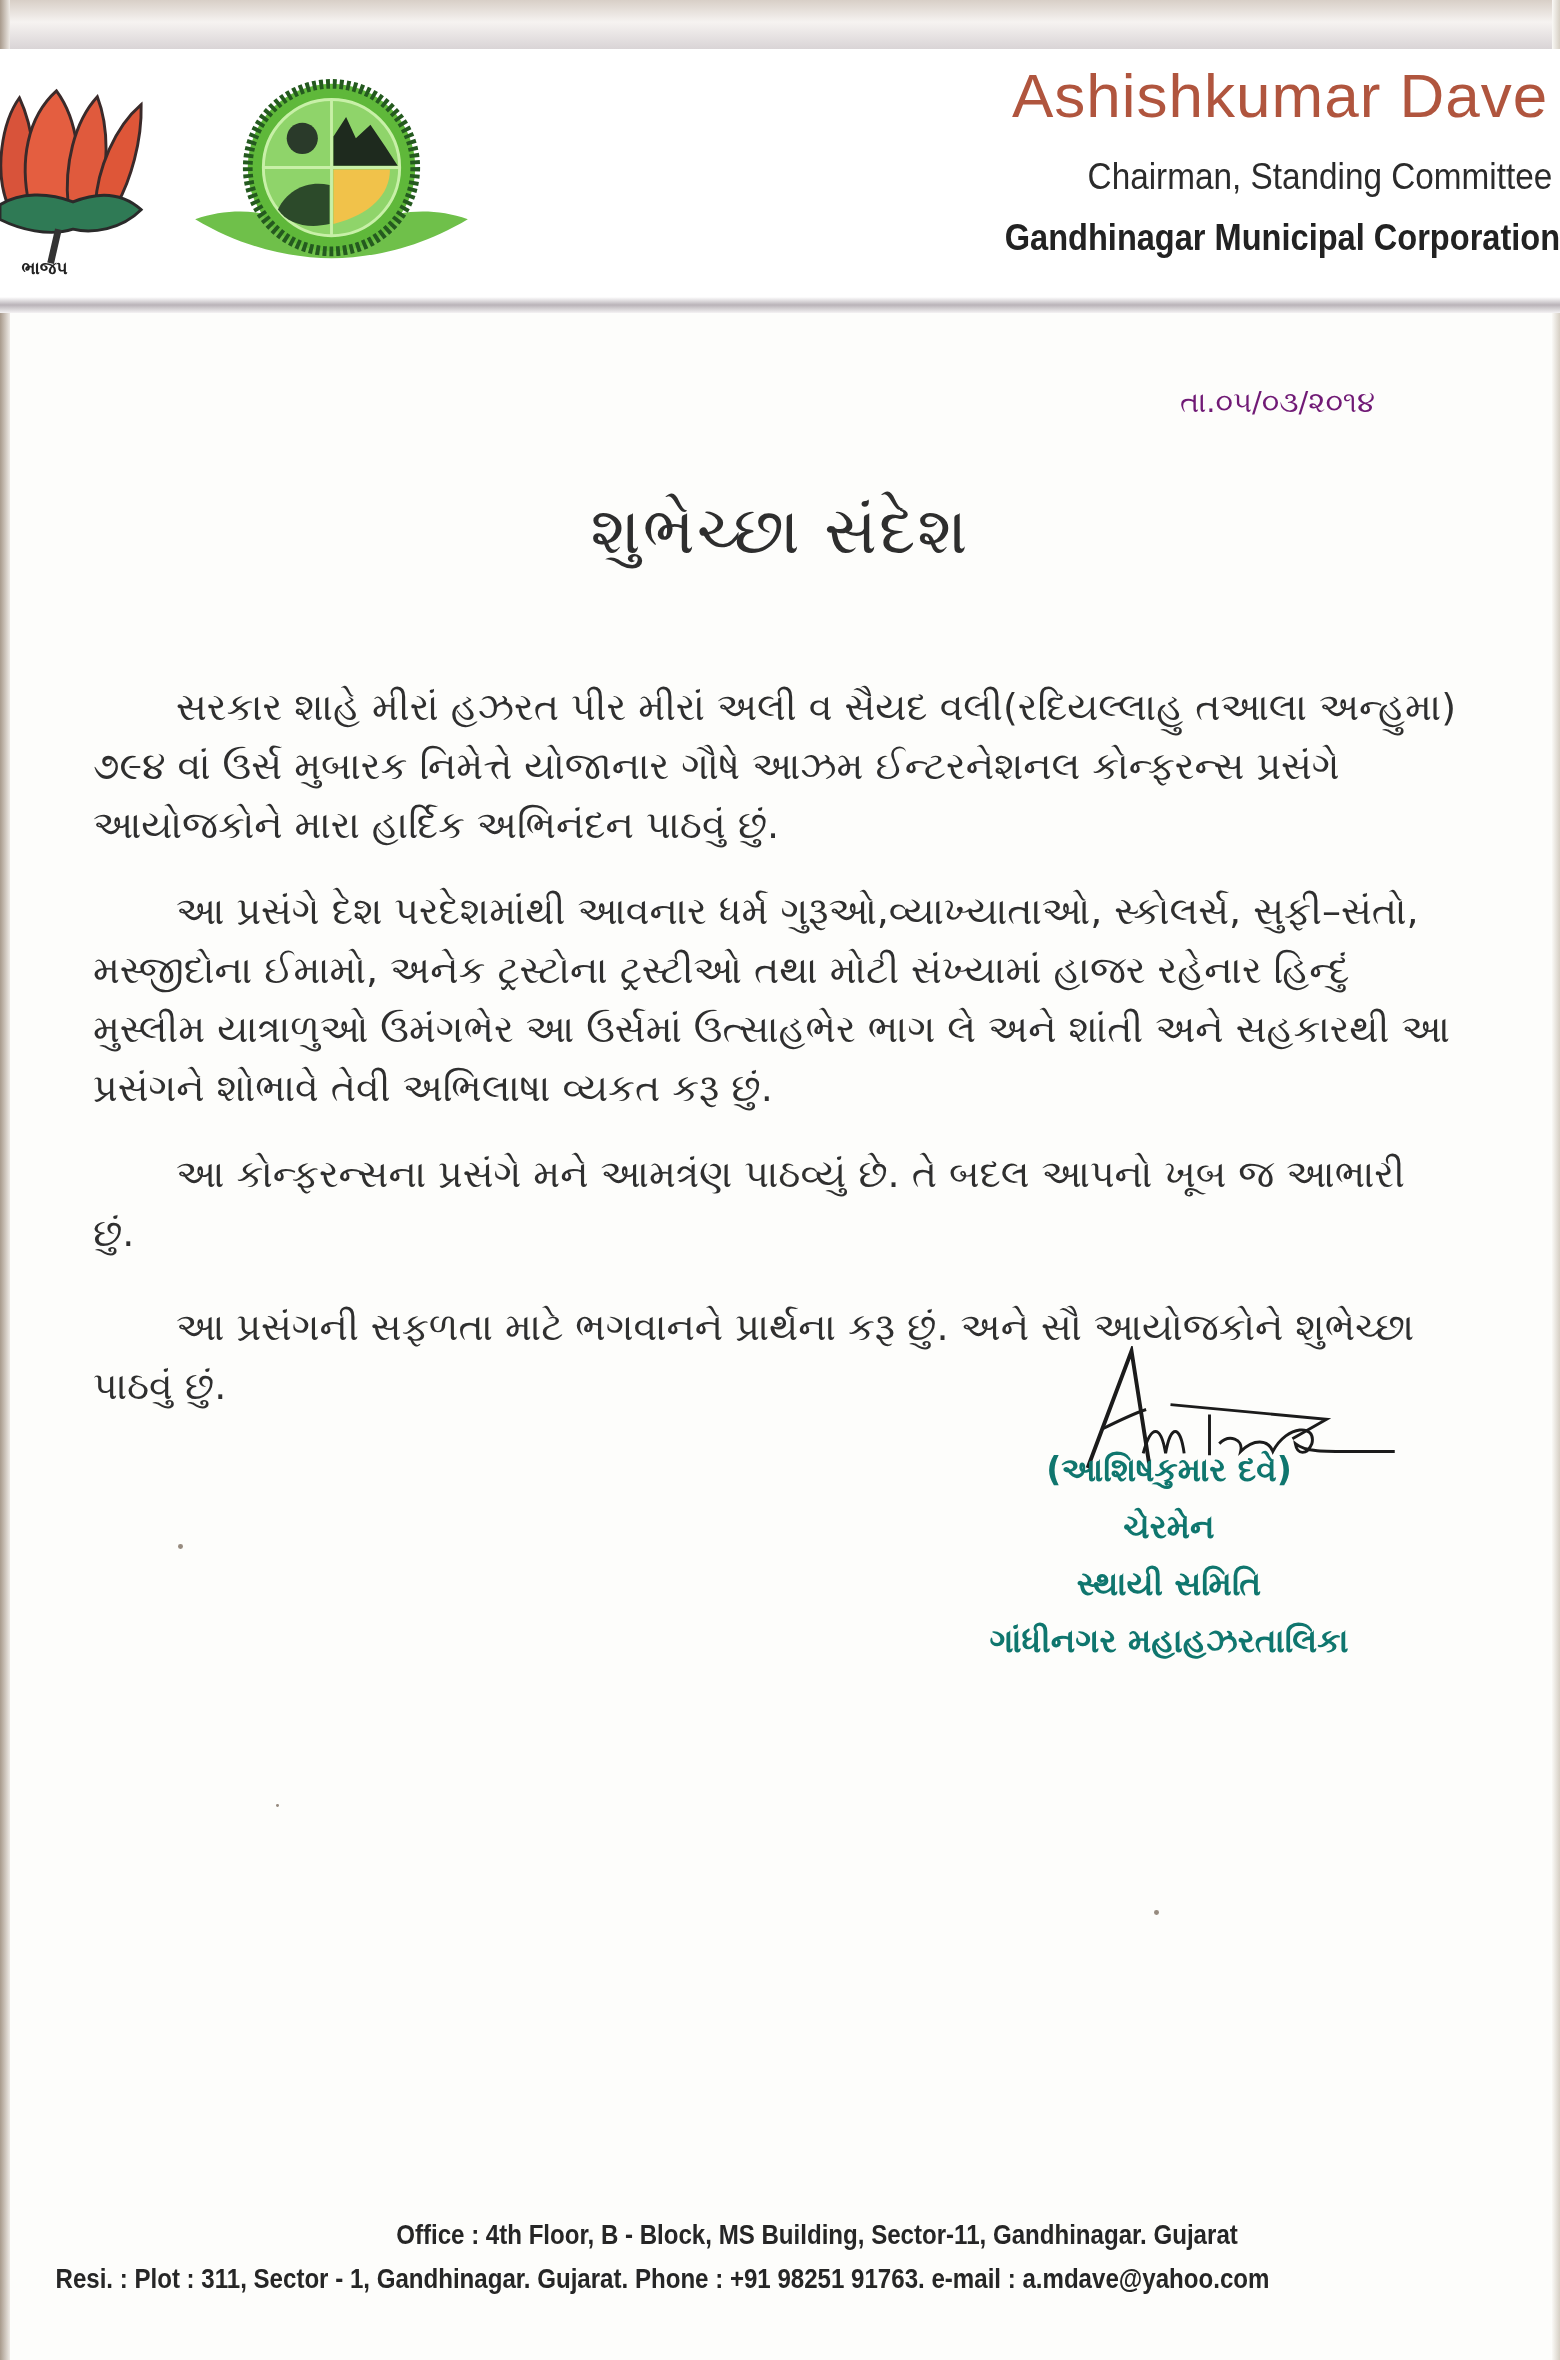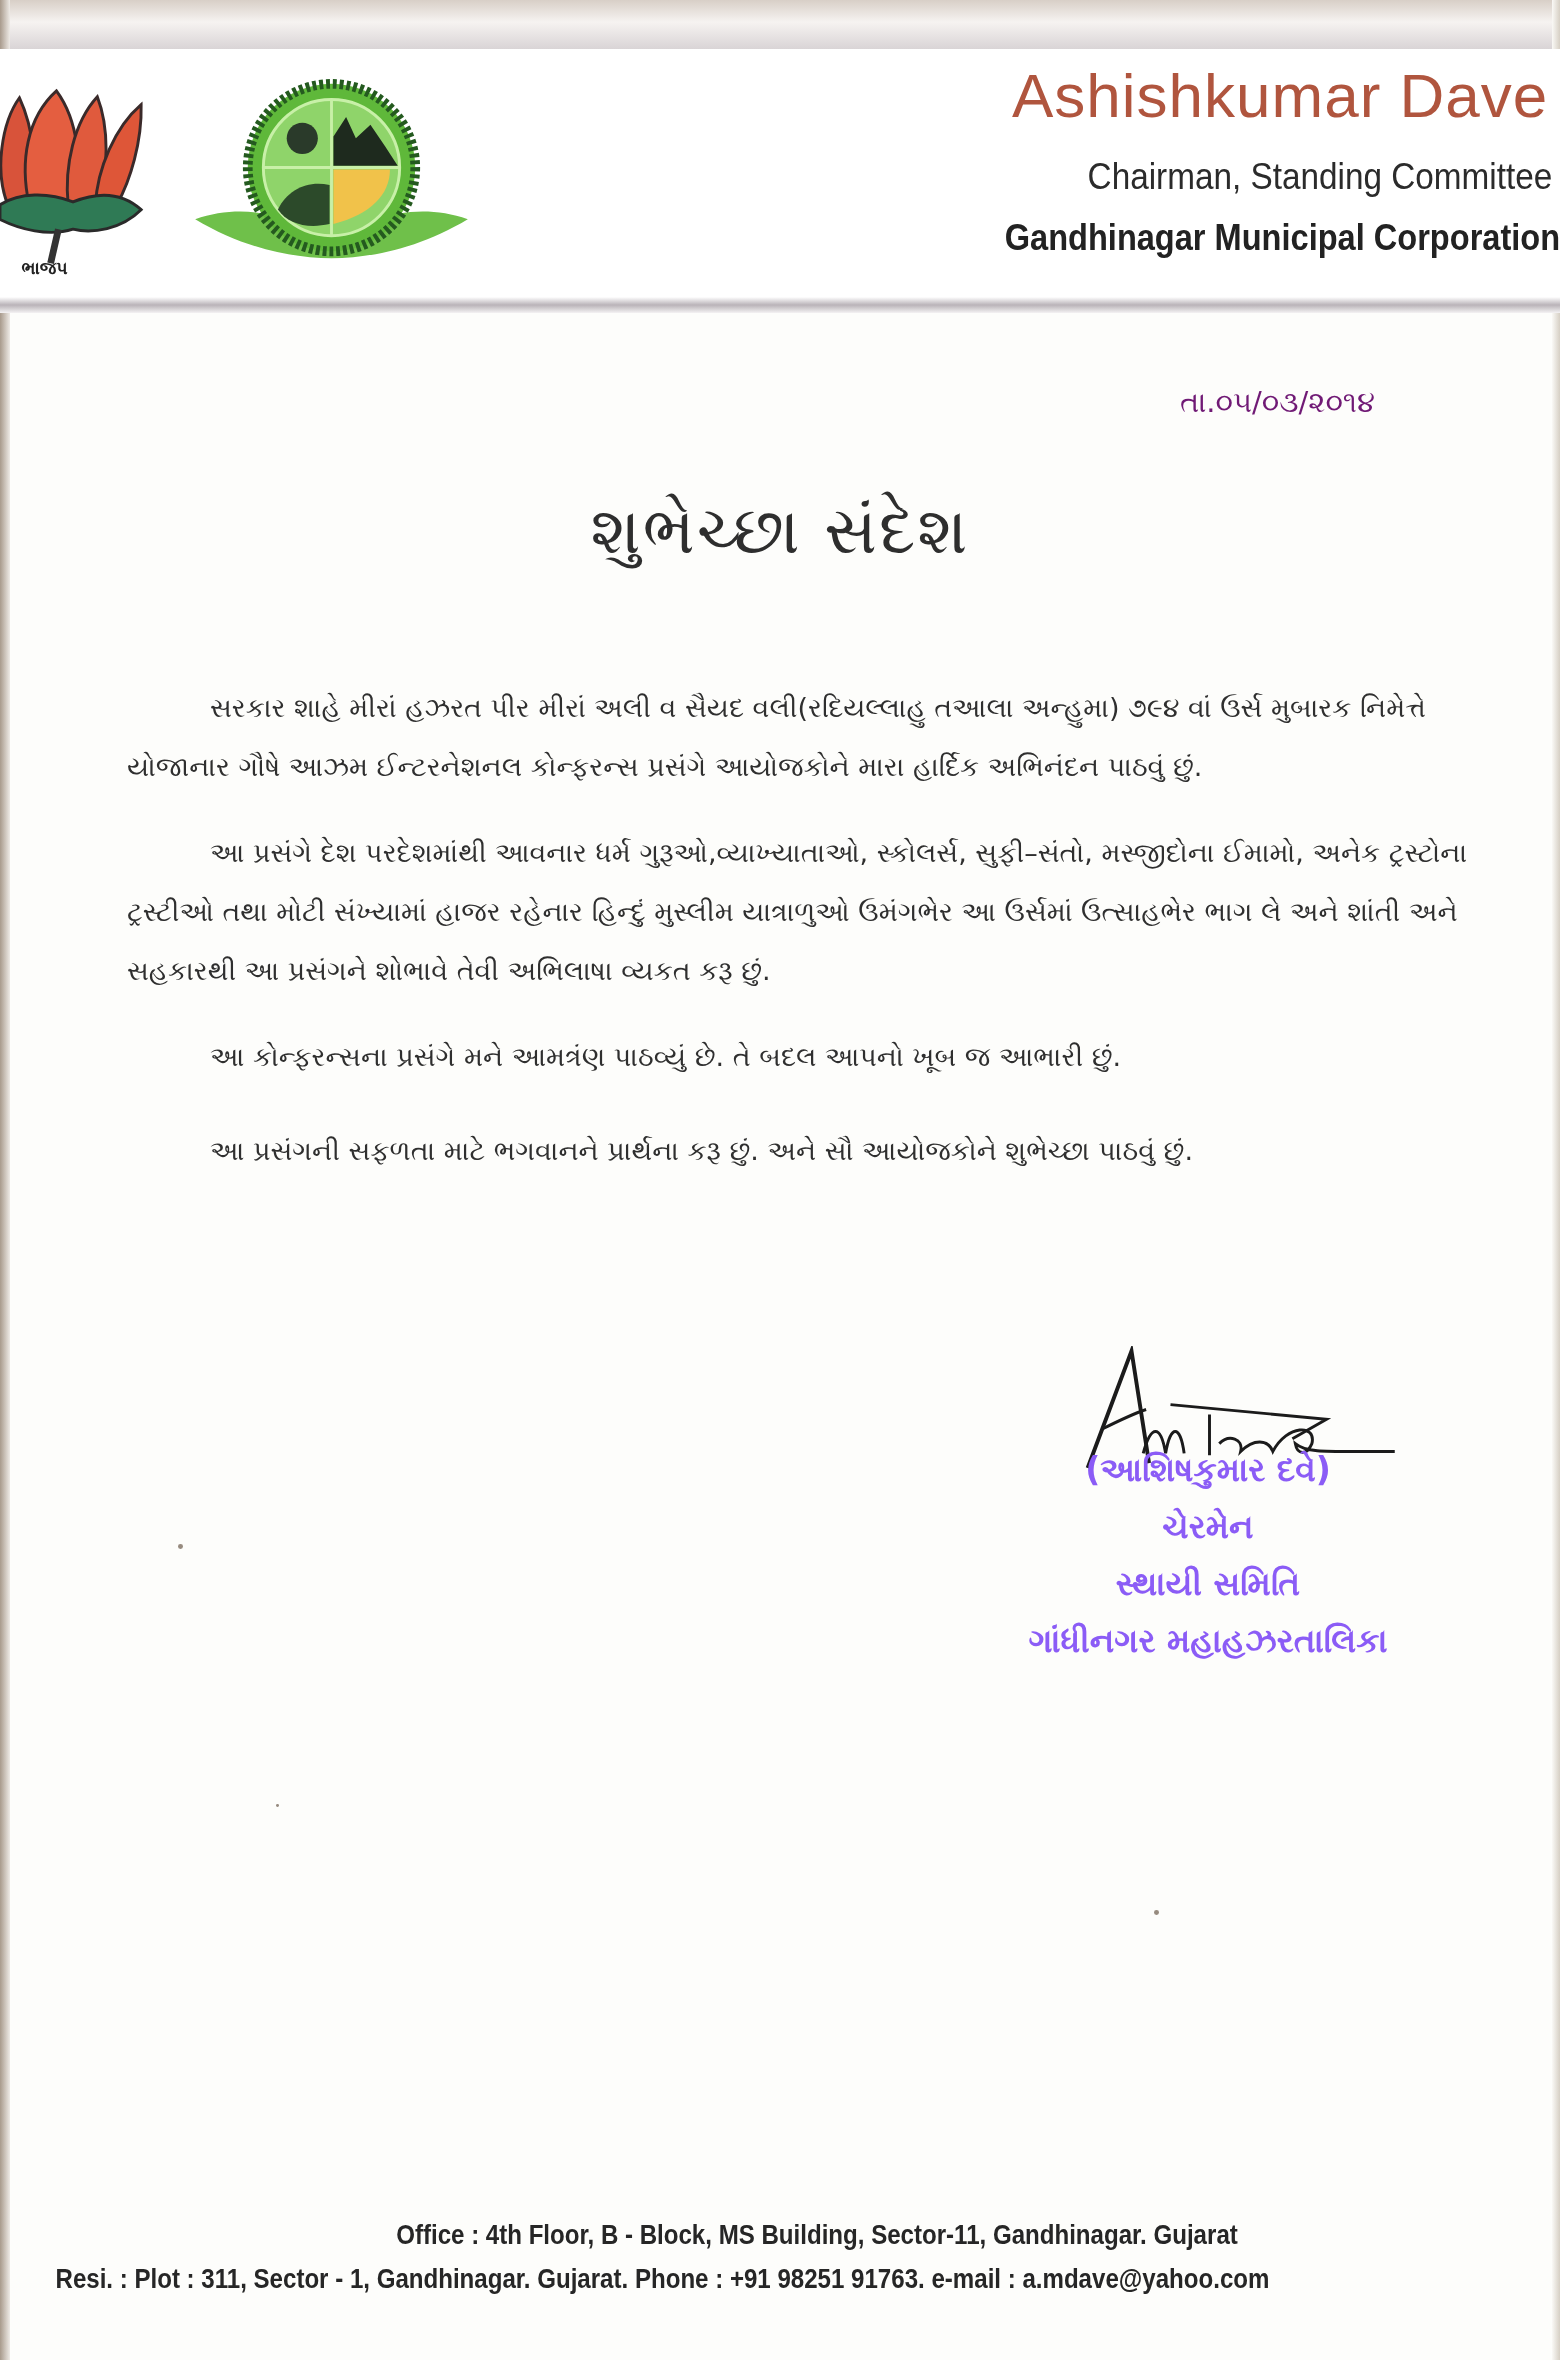--- a/index.html
+++ b/index.html
@@ -48,28 +48,28 @@
   .date {
     position: absolute; left: 1180px; top: 385px;
     font-size: 29px; color: #701a75; white-space: nowrap;
   }
   .title {
     position: absolute; left: 0; width: 1560px; top: 493px; text-align: center;
     font-size: 65px; color: #2e2e2e; letter-spacing: 2px;
   }
   .body-text {
     position: absolute; left: 93px; width: 1365px; top: 678px;
-    font-size: 27px; line-height: 59px; color: #2f2f2f; margin-left: 34px;
+    font-size: 38px; line-height: 59px; color: #2f2f2f;
   }
   .body-text p { margin: 0 0 27px 0; text-indent: 83px; }
   .body-text p.short { text-indent: 83px; margin-bottom: 35px; }
   .signature { position: absolute; left: 1073px; top: 1346px; width: 390px; height: 127px; }
   .sig-block {
-    position: absolute; left: 935px; width: 546px; top: 1441px; text-align: center;
-    font-weight: bold; color: #8b5cf6;
+    position: absolute; left: 896px; width: 546px; top: 1441px; text-align: center;
+    font-weight: bold; color: #0f766e;
   }
   .sig-line { font-size: 33px; line-height: 57px; white-space: nowrap; }
   .footer {
     position: absolute; left: 0; width: 1560px; top: 2219px;
     font-family: "Liberation Sans", sans-serif; font-weight: bold; color: #262626; padding-left: 37px;
   }
   .footer-office { text-align: center; font-size: 28px; transform: scaleX(0.86); white-space: nowrap; }
   .footer-resi { margin-top: 11.7px; padding-left: 21.5px; font-size: 28px; white-space: nowrap; transform: scaleX(0.86); transform-origin: left; }
   .speck { position: absolute; width: 4.9px; height: 4.9px; border-radius: 50%; background: #6b5a4a; opacity: .7; }
 </style>

